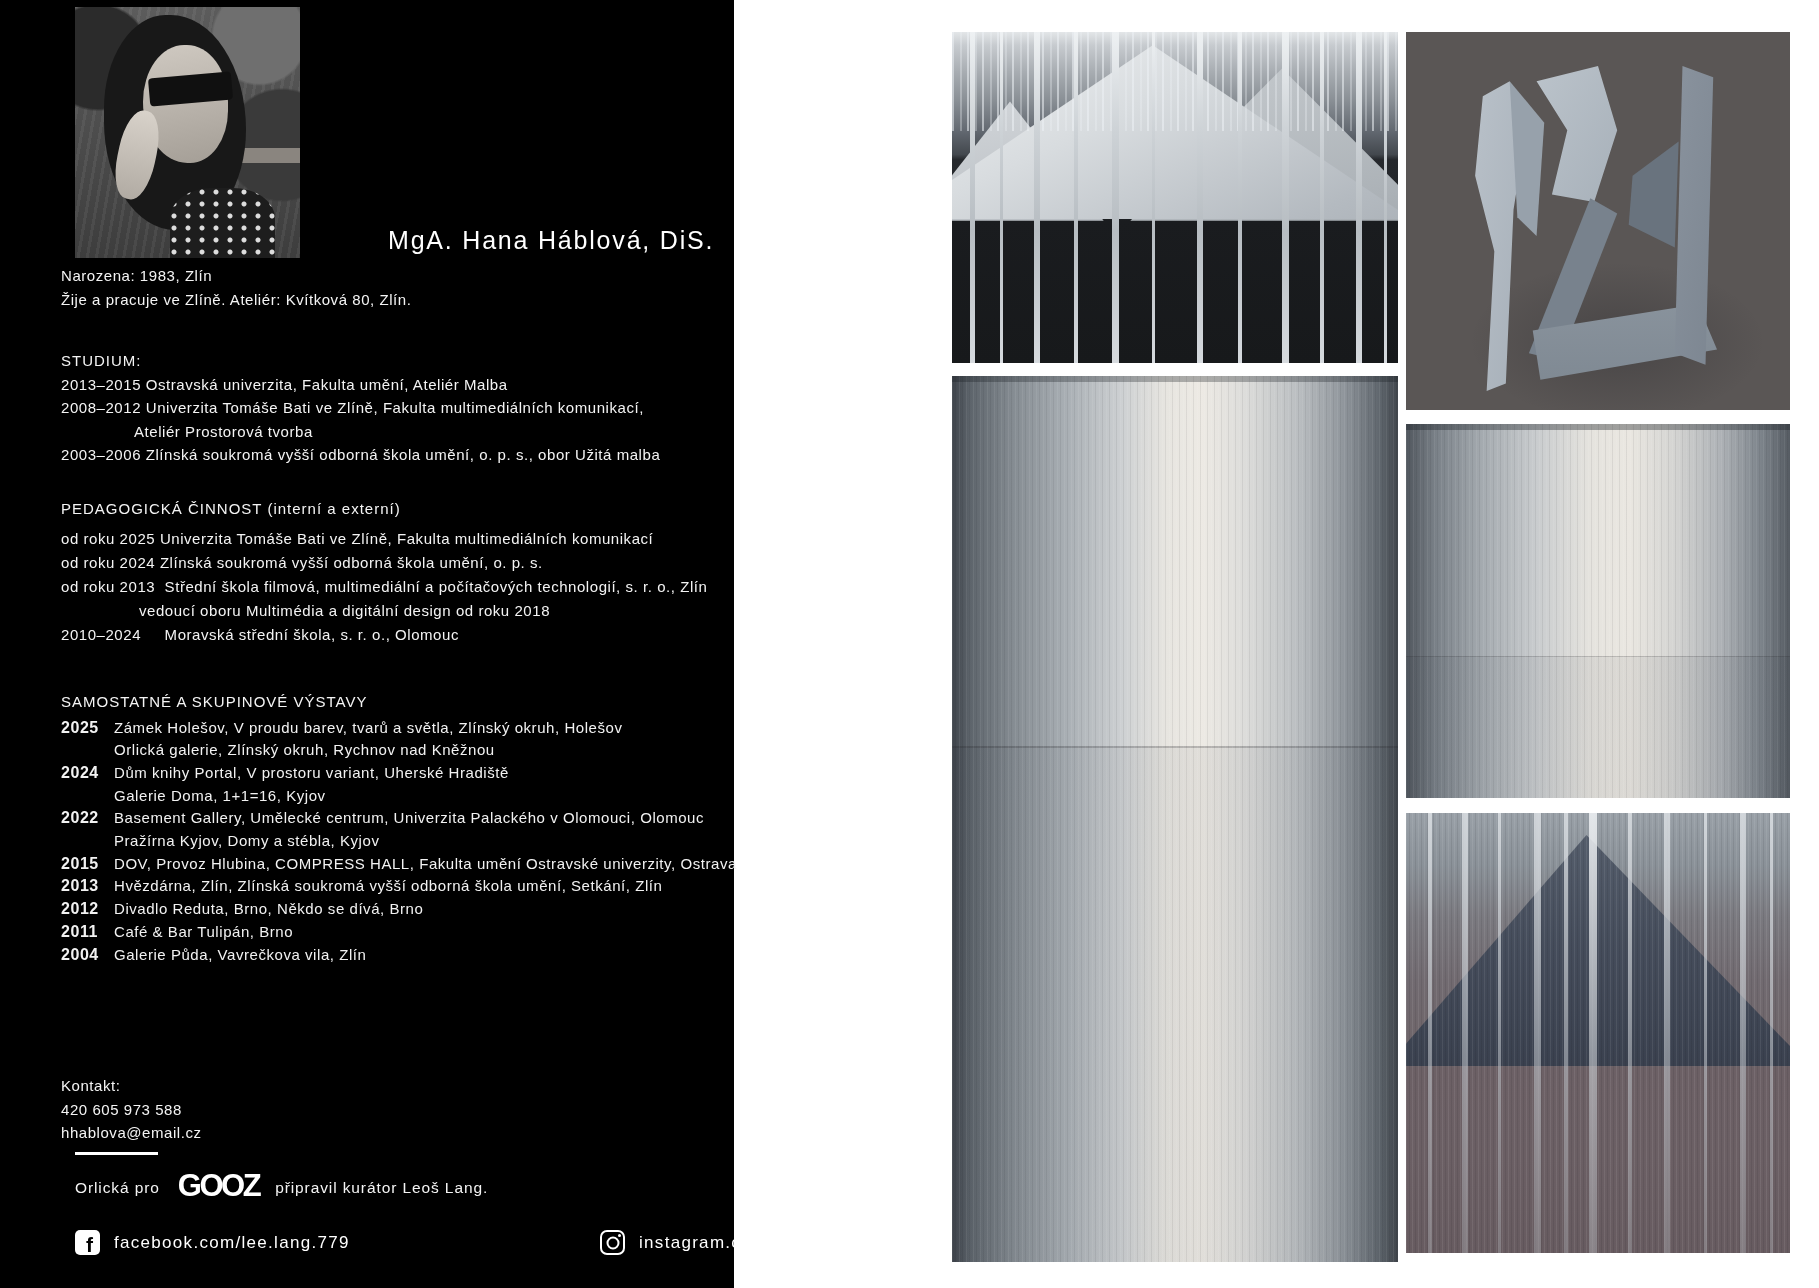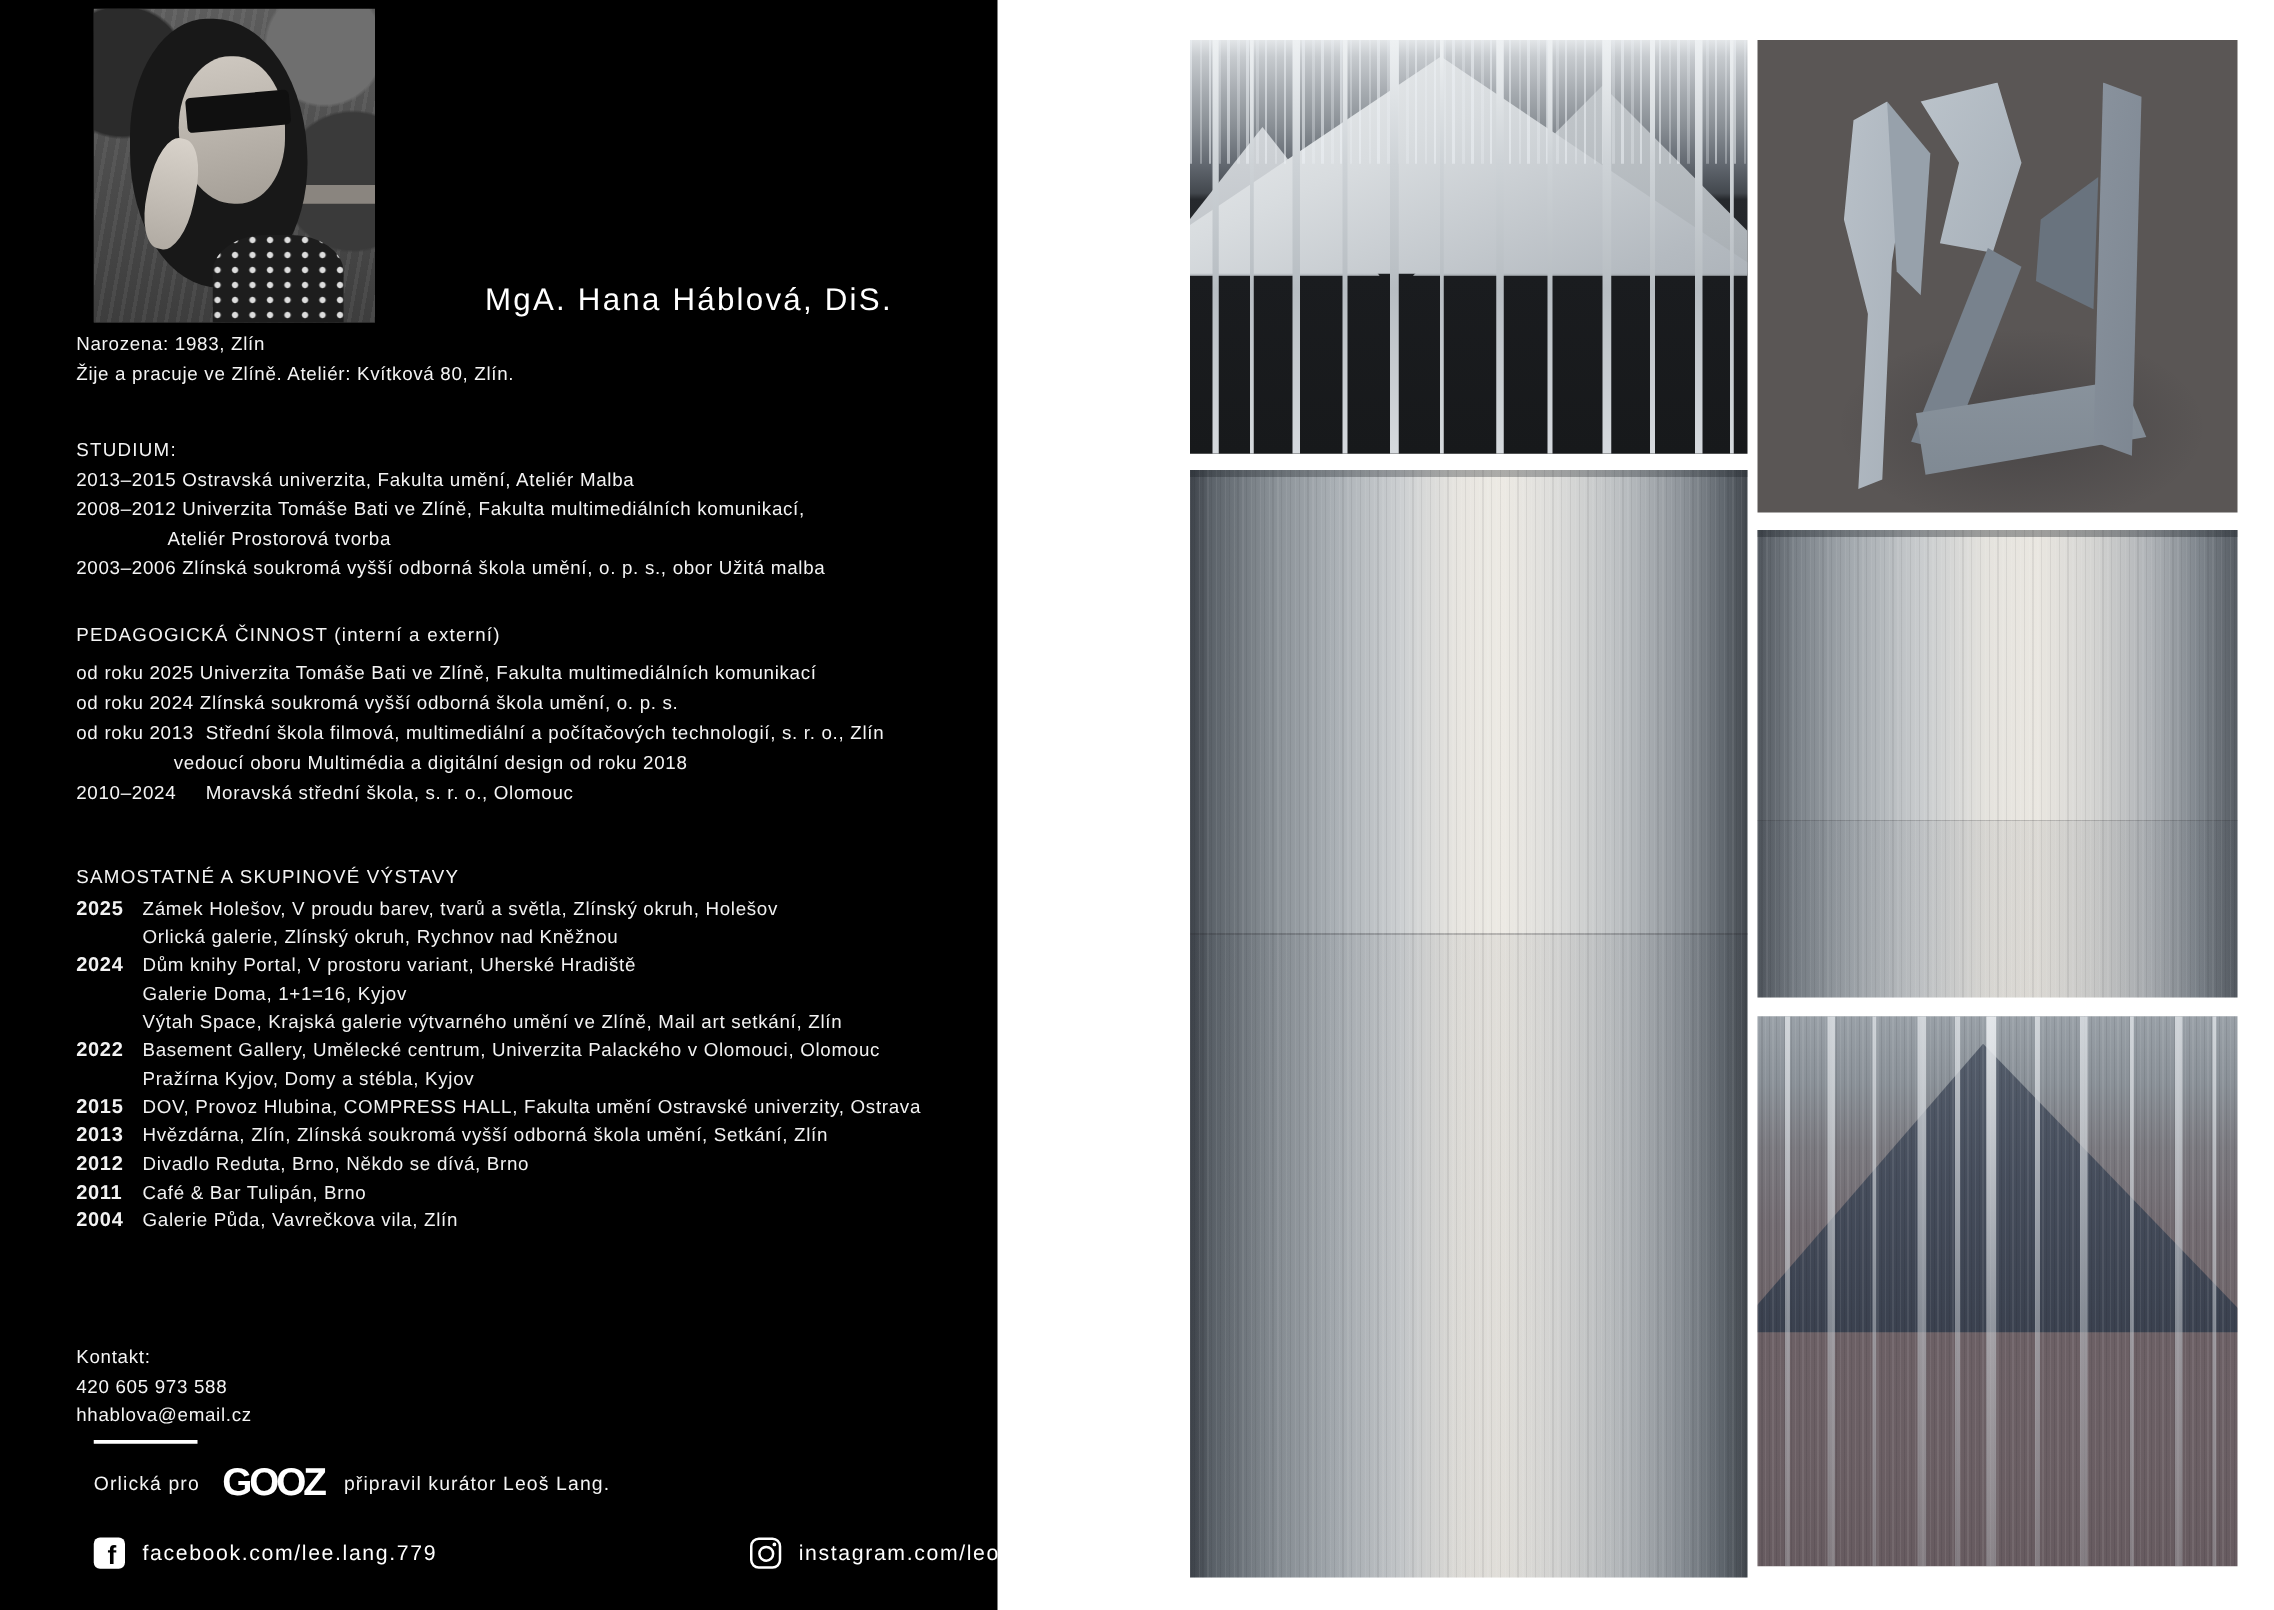--- a/index.html
+++ b/index.html
@@ -5,21 +5,21 @@
   * { margin:0; padding:0; box-sizing:border-box; }
   html,body { width:1819px; height:1288px; }
   body {
     position:relative;
     background:#ffffff;
     font-family:"Liberation Sans", sans-serif;
     overflow:hidden;
   }
 
   
-  .panel { position:absolute; left:0; top:0; width:798px; height:1288px; background:#000; color:#f2f2f2; }
+  .panel { position:absolute; left:0; top:0; width:734px; height:1288px; background:#000; color:#f2f2f2; }
 
   .line, .heading {
     white-space:pre;
     font-size:15px;
     letter-spacing:.55px;
     line-height:23.5px;
     font-weight:300;
     color:#f4f4f4;
   }
   .heading { letter-spacing:1px; }
@@ -204,21 +204,21 @@
     <div class="line indent2">vedoucí oboru Multimédia a digitální design od roku 2018</div>
     <div class="line">2010–2024     Moravská střední škola, s. r. o., Olomouc</div>
   </div>
 
   <div class="block" id="vystavy">
     <div class="heading">SAMOSTATNÉ A SKUPINOVÉ VÝSTAVY</div>
     <div class="exrow"><span class="yr">2025</span><span class="txt">Zámek Holešov, V proudu barev, tvarů a světla, Zlínský okruh, Holešov</span></div>
     <div class="exrow"><span class="yr"></span><span class="txt">Orlická galerie, Zlínský okruh, Rychnov nad Kněžnou</span></div>
     <div class="exrow"><span class="yr">2024</span><span class="txt">Dům knihy Portal, V prostoru variant, Uherské Hradiště</span></div>
     <div class="exrow"><span class="yr"></span><span class="txt">Galerie Doma, 1+1=16, Kyjov</span></div>
-    <div class="exrow"><span class="yr"></span><span class="txt">Výtah Space, Krajská galerie výtvarného umění ve Zlíně, Mail art setkání, Zlín</span></div>
+    <div class="exrow"><span class="yr"></span></div>
     <div class="exrow"><span class="yr">2022</span><span class="txt">Basement Gallery, Umělecké centrum, Univerzita Palackého v Olomouci, Olomouc</span></div>
     <div class="exrow"><span class="yr"></span><span class="txt">Pražírna Kyjov, Domy a stébla, Kyjov</span></div>
     <div class="exrow"><span class="yr">2015</span><span class="txt">DOV, Provoz Hlubina, COMPRESS HALL, Fakulta umění Ostravské univerzity, Ostrava</span></div>
     <div class="exrow"><span class="yr">2013</span><span class="txt">Hvězdárna, Zlín, Zlínská soukromá vyšší odborná škola umění, Setkání, Zlín</span></div>
     <div class="exrow"><span class="yr">2012</span><span class="txt">Divadlo Reduta, Brno, Někdo se dívá, Brno</span></div>
     <div class="exrow"><span class="yr">2011</span><span class="txt">Café &amp; Bar Tulipán, Brno</span></div>
     <div class="exrow"><span class="yr">2004</span><span class="txt">Galerie Půda, Vavrečkova vila, Zlín</span></div>
   </div>
 
   <div class="block" id="kontakt">

